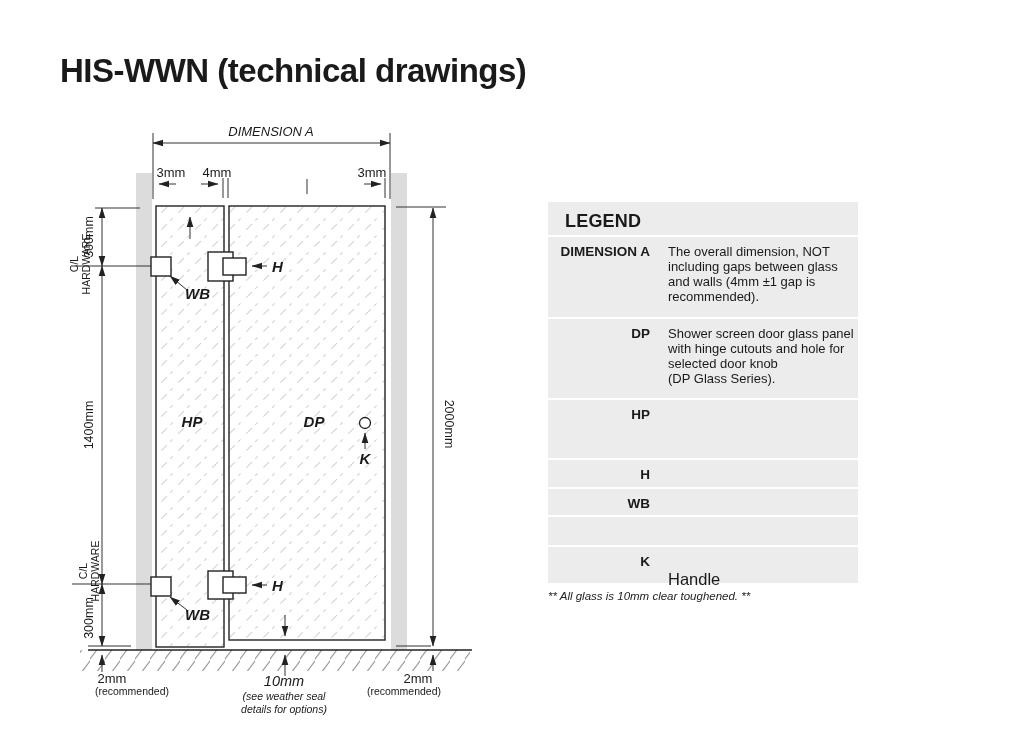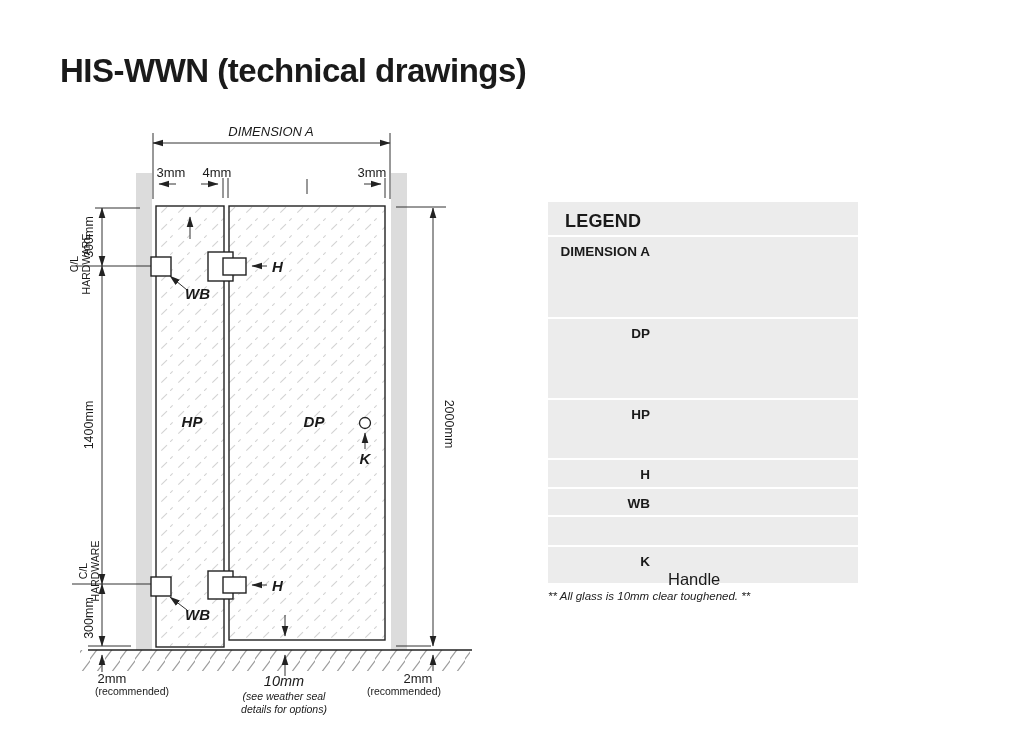--- a/index.html
+++ b/index.html
@@ -187,23 +187,31 @@
       <line class="dln" x1="365" y1="449" x2="365" y2="433" marker-end="url(#ae)"></line>
       <text class="bi" x="365" y="464" text-anchor="middle">K</text>
     </g>
   </svg>
 
   <div class="legend">
     <div class="lg-head">LEGEND</div>
 
     <div class="lg-row lg-r0">
       <div class="lg-term">DIMENSION A</div>
+      <div class="lg-desc">The overall dimension, NOT
+including gaps between glass
+and walls (4mm ±1 gap is
+recommended).</div>
     </div>
     <div class="lg-row lg-r1">
       <div class="lg-term">DP</div>
+      <div class="lg-desc">Shower screen door glass panel
+with hinge cutouts and hole for
+selected door knob
+(DP Glass Series).</div>
     </div>
     <div class="lg-row lg-r2">
       <div class="lg-term">HP</div>
     </div>
     <div class="lg-row lg-r3">
       <div class="lg-term">H</div>
     </div>
     <div class="lg-row lg-r4">
       <div class="lg-term">WB</div>
     </div>

